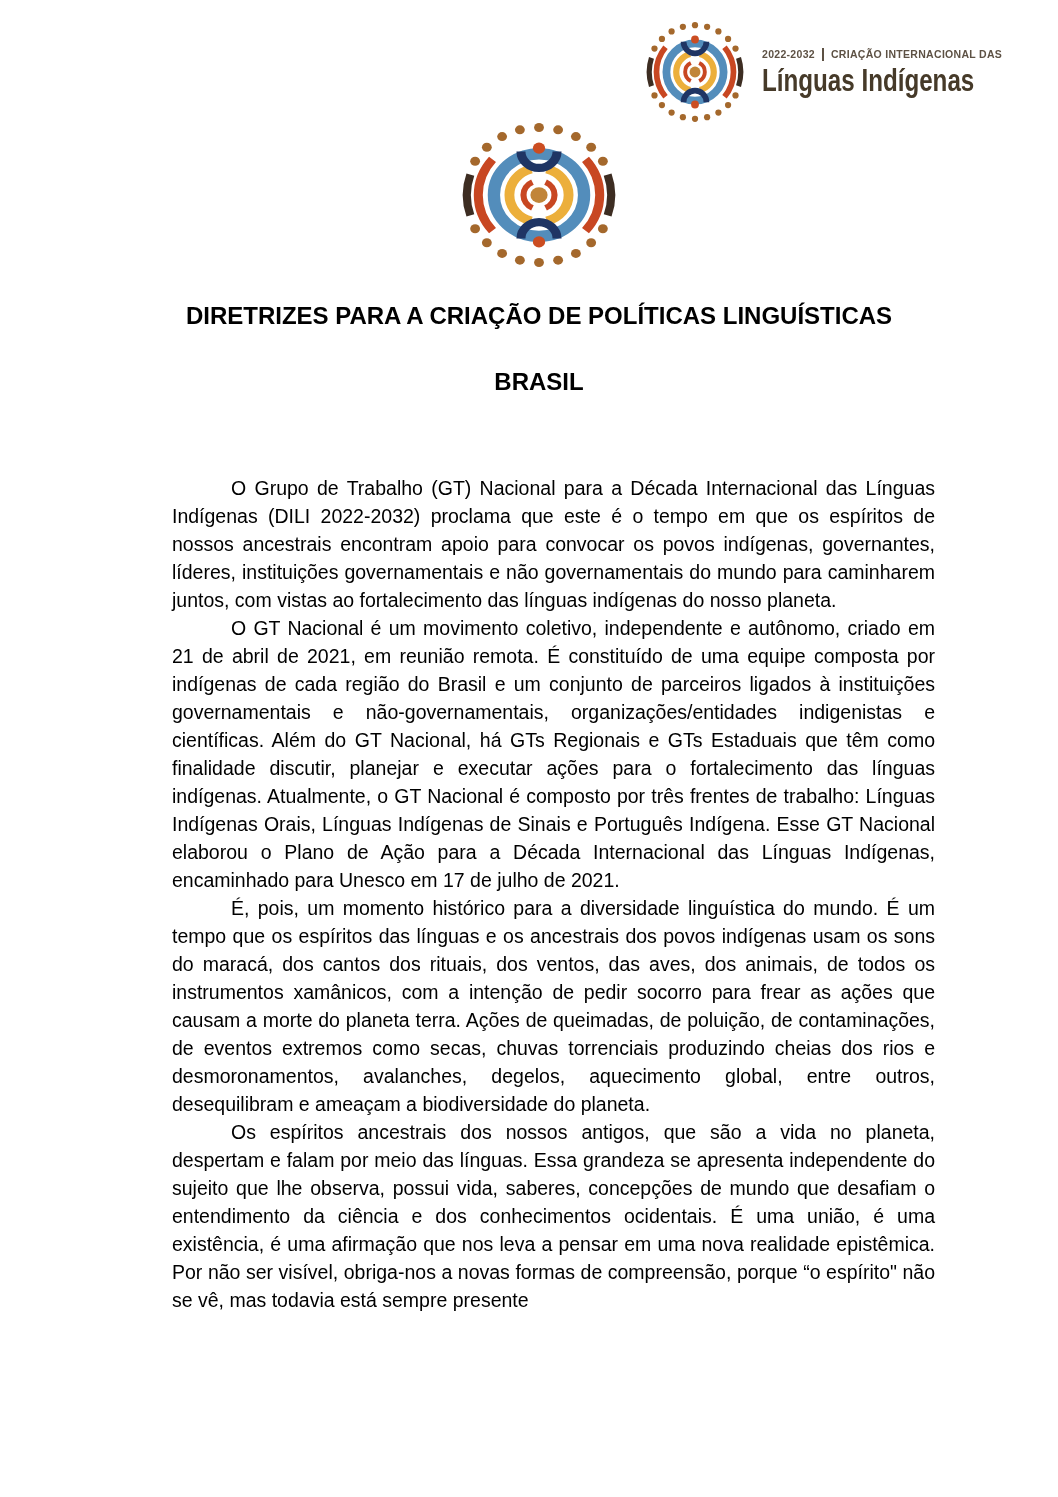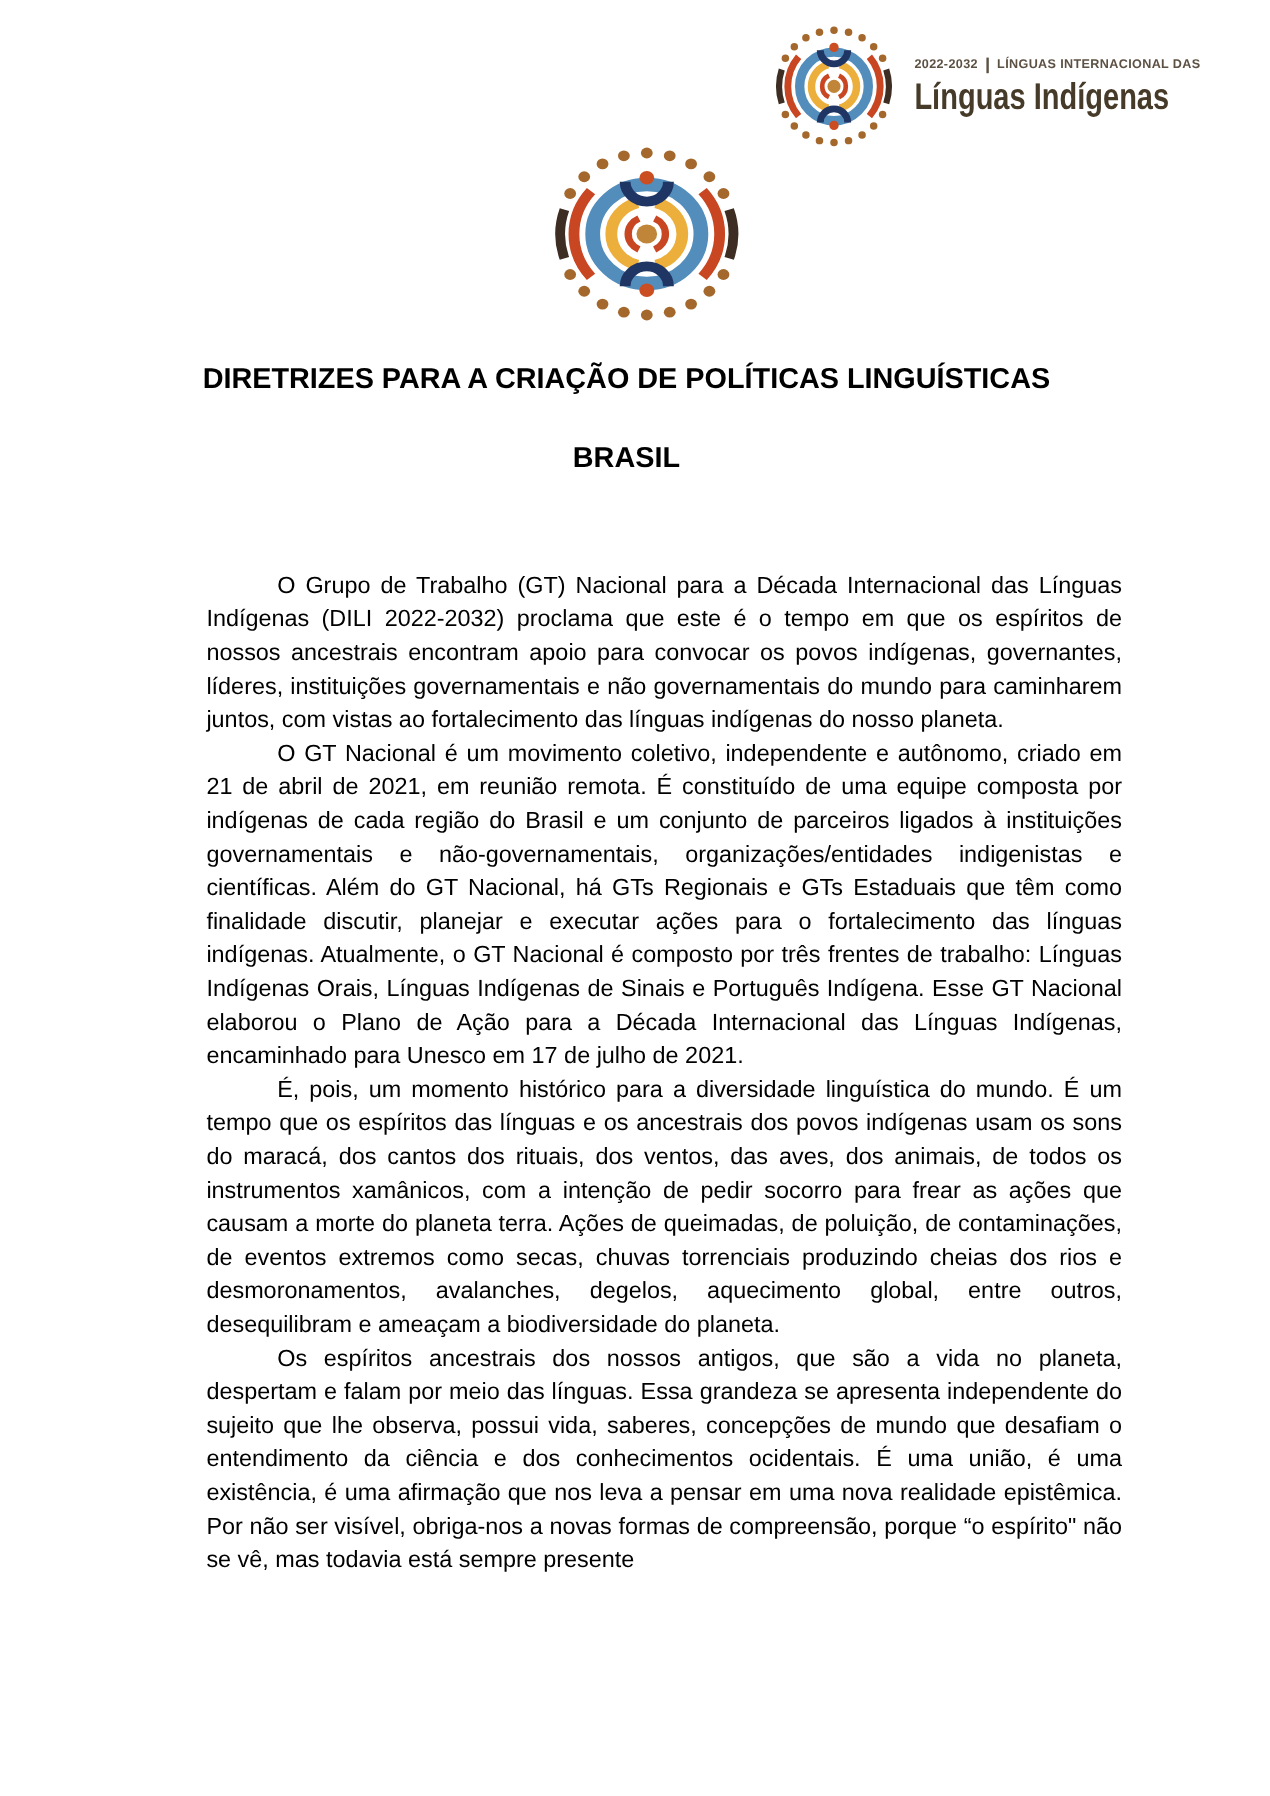--- a/index.html
+++ b/index.html
@@ -52,21 +52,21 @@
     left: 457px;
     top: 120px;
     width: 164px;
     height: 150px;
   }
 
   
   .doc-title {
     position: absolute;
     top: 299px;
-    left: 72px;
+    left: 89px;
     width: 900px;
     margin: 0;
     text-align: center;
     font-size: 24px;
     line-height: 33px;
     font-weight: bold;
     color: #000000;
   }
 
   
@@ -143,21 +143,21 @@
   </svg>
 
   <div class="brand">
     <svg class="brand-icon" viewBox="0 0 200 200" preserveAspectRatio="xMidYMid meet">
       <use href="#idil-art"></use>
     </svg>
     <div class="brand-text">
       <div class="brand-top">
         <span>2022-2032</span>
         <span class="vbar"></span>
-        <span>LÍNGUAS INTERNACIONAL DAS</span>
+        <span>CRIAÇÃO INTERNACIONAL DAS</span>
       </div>
       <div class="brand-name">Línguas Indígenas</div>
     </div>
   </div>
 
   <svg class="emblem" viewBox="0 0 200 200" preserveAspectRatio="none">
     <use href="#idil-art"></use>
   </svg>
 
   <h1 class="doc-title">

